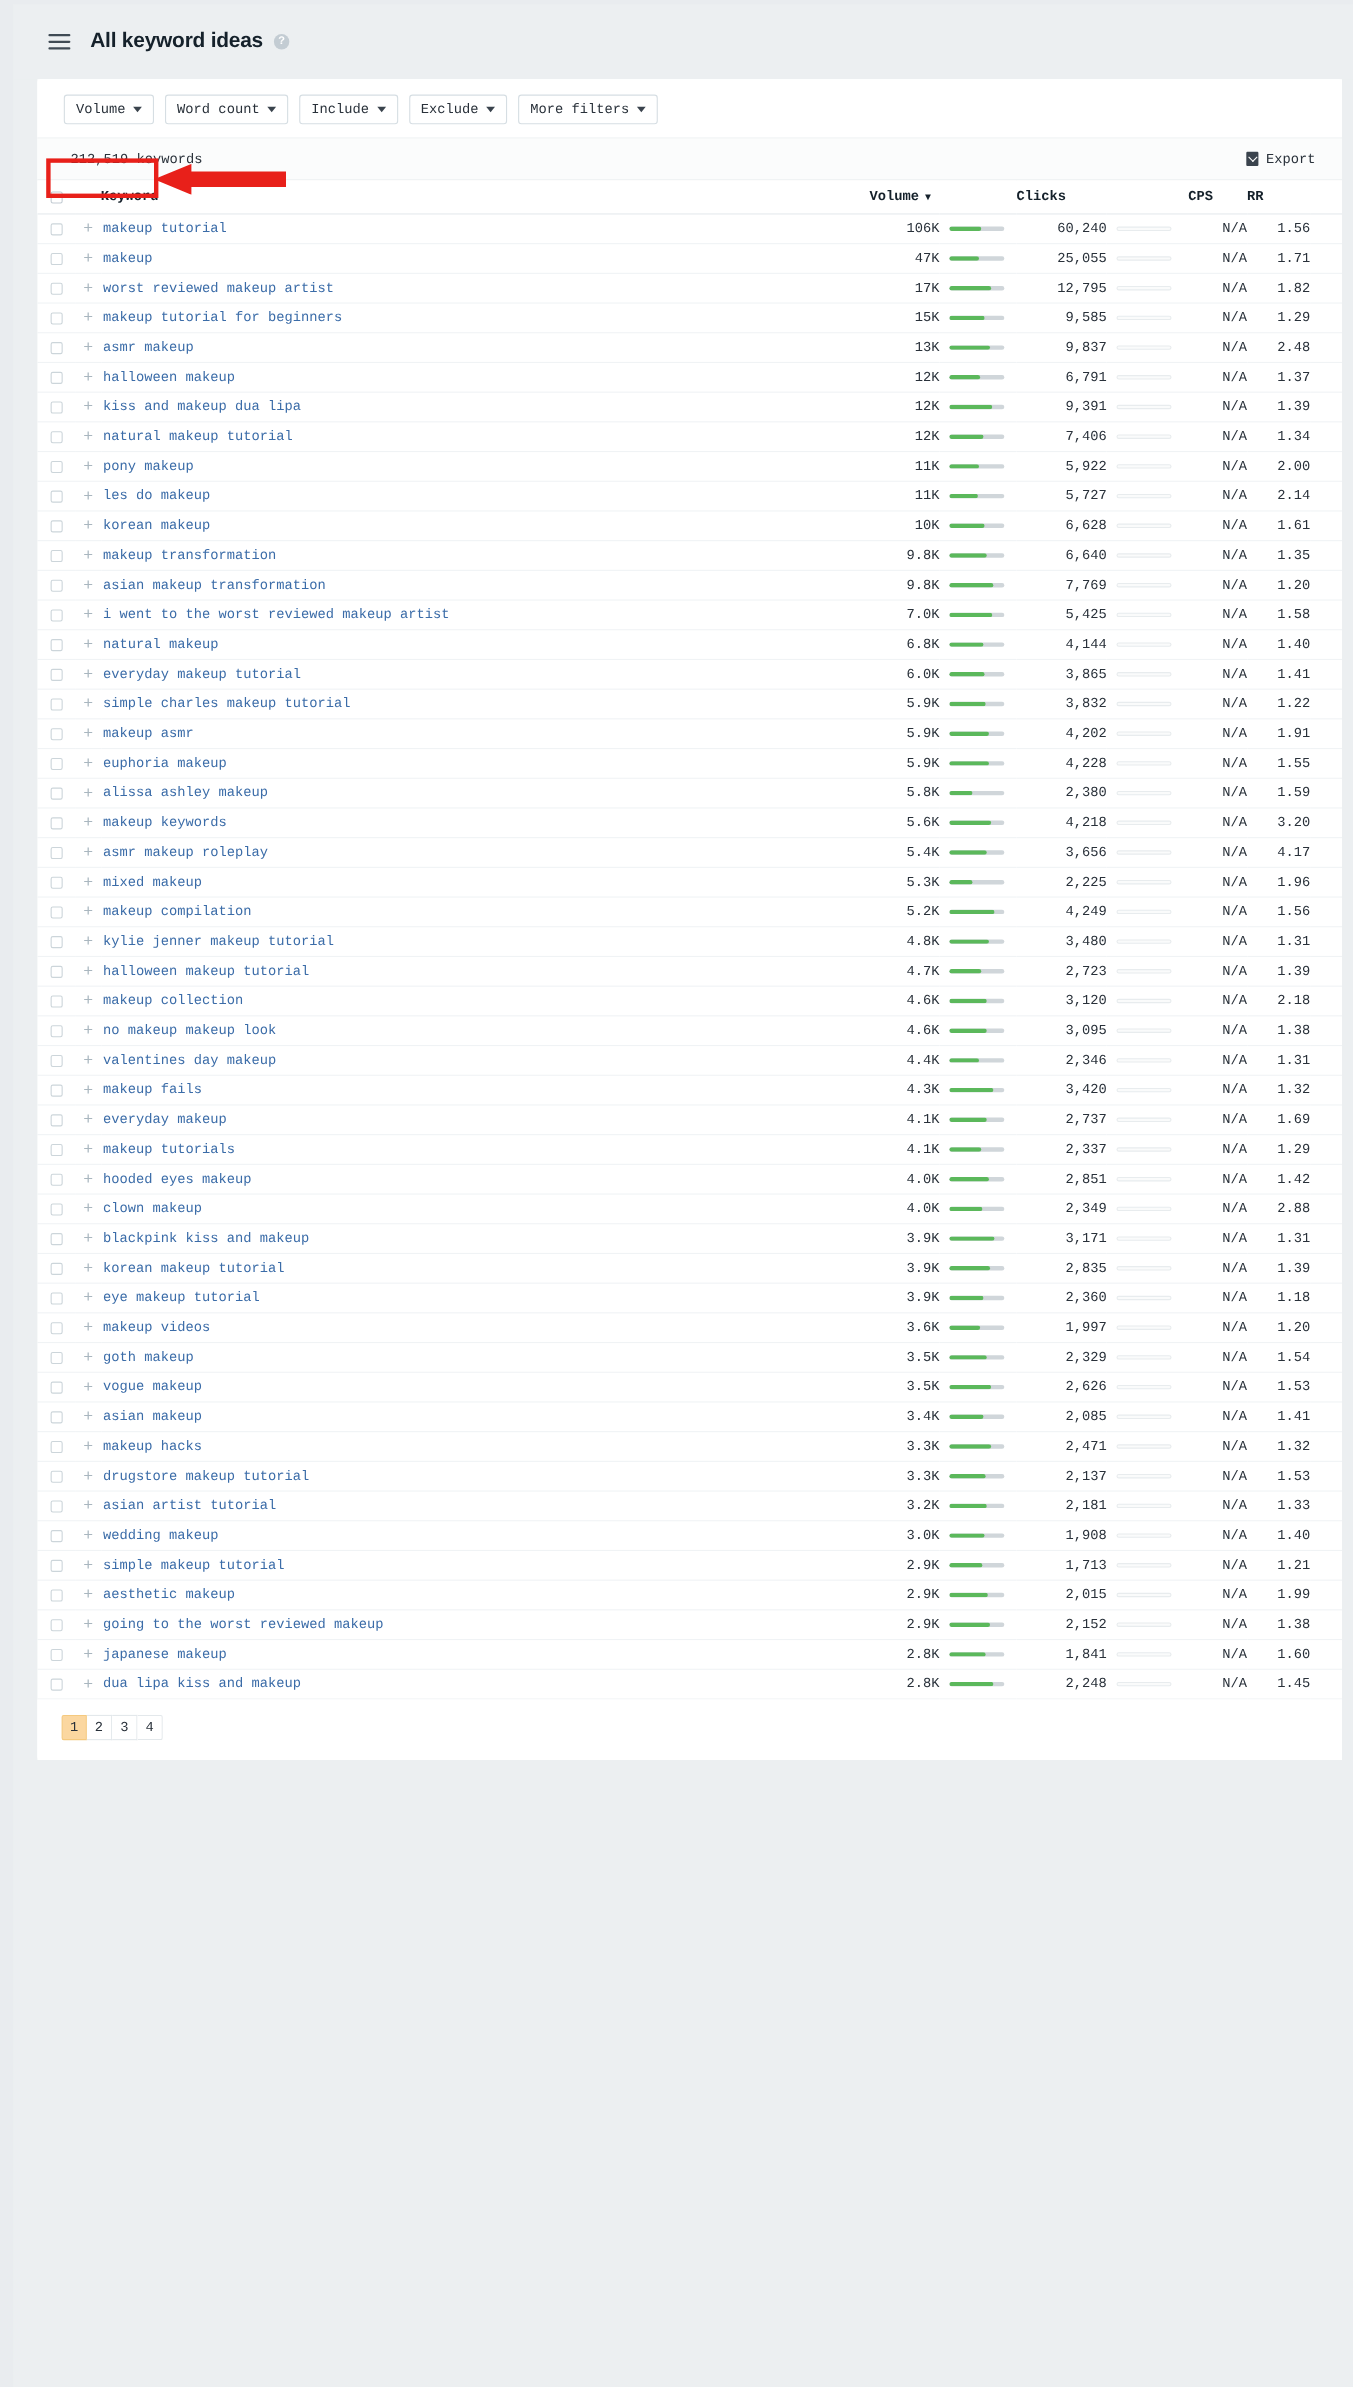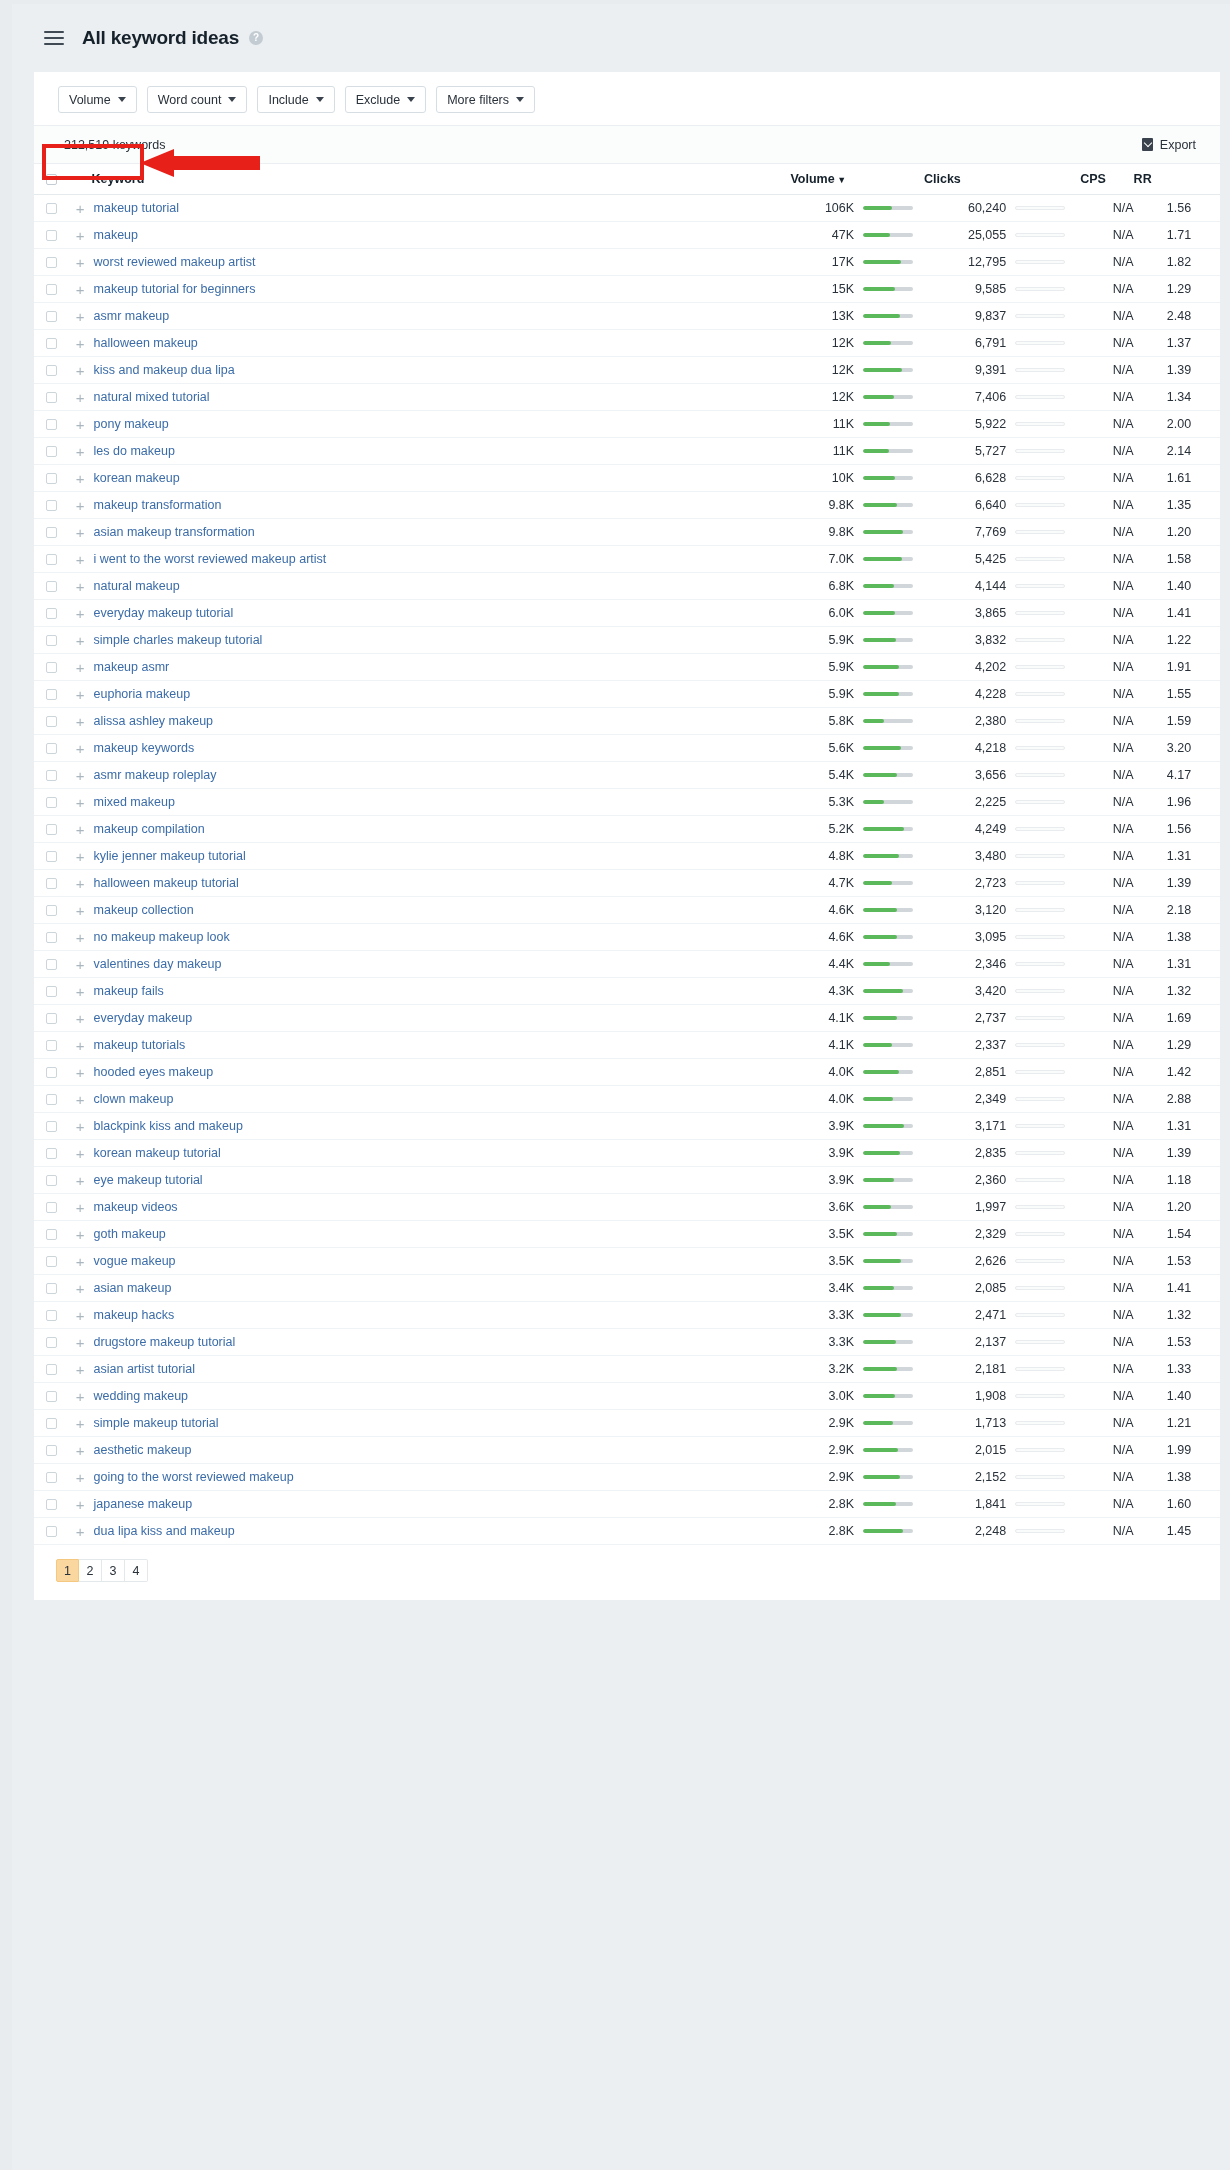--- a/index.html
+++ b/index.html
@@ -54,20 +54,21 @@
     cursor: pointer;
   }
 
   
   .card {
     position: relative;
     margin-left: 22px;
     width: 1186px;
     background: #fff;
     border-radius: 3px 3px 0 0;
+    font-family: Liberation Mono, monospace;
   }
 
   
   .filters {
     display: flex;
     align-items: center;
     gap: 10px;
     padding: 14px 24px 12px 24px;
     background: #fff;
     border-bottom: 1px solid #eceff1;
@@ -510,21 +511,21 @@
             <td class="num">1.39</td>
             <td></td>
           </tr>
           <tr>
             <td>
               <span class="chk"></span>
             </td>
             <td>
               <span class="plus">+</span>
             </td>
-            <td><a class="kwlink">natural mixed tutorial</a></td>
+            <td><a class="kwlink">natural makeup tutorial</a></td>
             <td class="num">12K</td>
             <td>
               <div class="bar-track">
                 <div class="bar-fill" style="width:62%"></div>
               </div>
             </td>
             <td class="num">7,406</td>
             <td>
               <div class="bar-empty"></div>
             </td>

